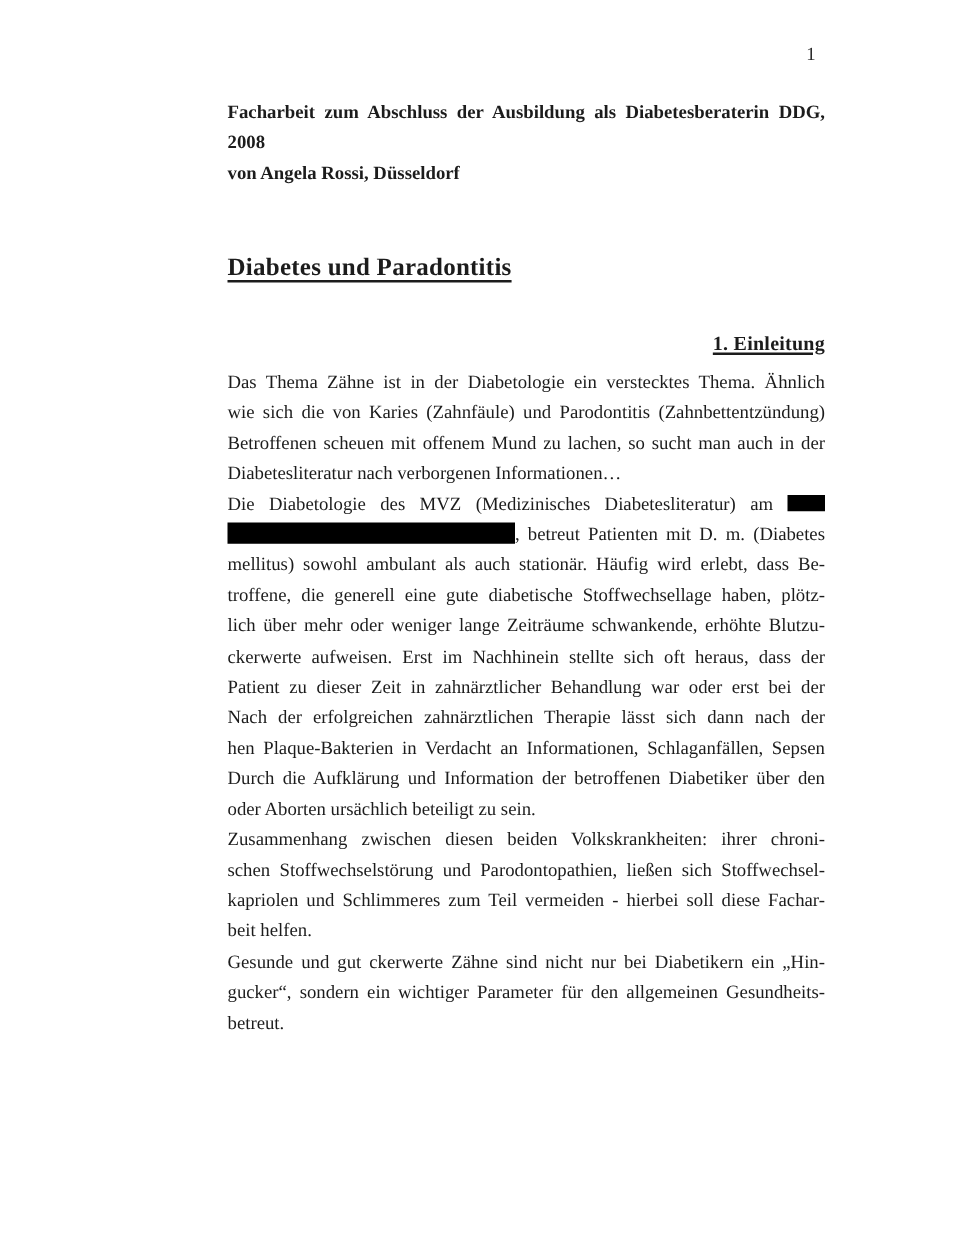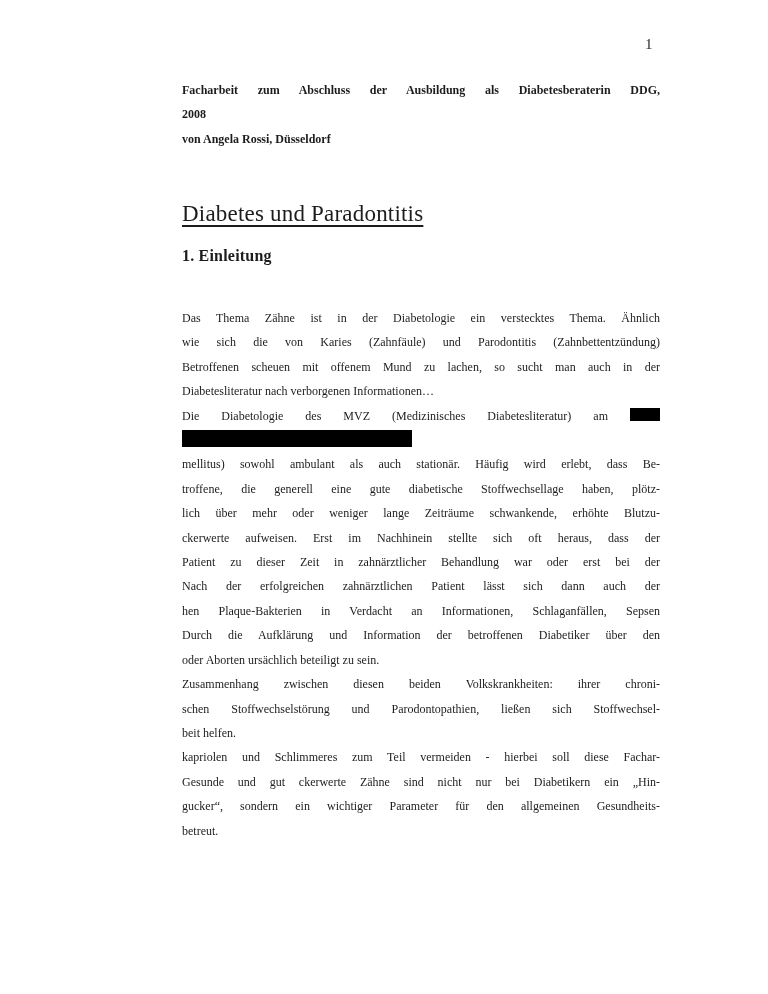--- a/index.html
+++ b/index.html
@@ -19,47 +19,49 @@
     font-size: 15px;
     line-height: 20px;
     color: #2a2a2a;
   }
   .col {
     position: absolute;
     left: 182px;
     width: 478px;
   }
   .line {
-    font-size: 12px;
+    font-size: 15px;
     line-height: 24.4px;
     white-space: normal;
   }
   .j { text-align: justify; text-align-last: justify; }
   .l { text-align: left; text-align-last: left; }
   .doc-header { top: 78px; font-weight: bold; }
   .doc-title {
     top: 200px;
-    font-size: 23px;
-    font-weight: normal;
+    font-size: 20px;
+    font-weight: bold;
     line-height: 28px;
     letter-spacing: 0.2px;
     text-decoration: underline;
     text-decoration-thickness: 2px;
     text-underline-offset: 4px;
   }
   .section-heading {
-    top: 244px;
+    top: 264px;
     font-size: 16px;
     font-weight: bold;
     line-height: 24.4px;
     letter-spacing: 0.2px;
+    text-decoration: underline;
     text-decoration-thickness: 1.5px;
     text-underline-offset: 2px;
+    text-align: right;
   }
-  .body-block { top: 306px; }
+  .body-block { top: 294px; }
   .redact {
     display: inline-block;
     background: #000000;
   }
   .redact-sm { width: 30px; height: 13px; vertical-align: -1px; }
   .redact-lg { width: 230px; height: 17px; vertical-align: -3px; }
 </style>
 </head>
 <body>
 
@@ -76,32 +78,32 @@
   <div class="col doc-title">Diabetes und Paradontitis</div>
 
   <div class="col section-heading">1. Einleitung</div>
 
   <div class="col body-block">
     <div class="line j">Das Thema Zähne ist in der Diabetologie ein verstecktes Thema. Ähnlich</div>
     <div class="line j">wie sich die von Karies (Zahnfäule) und Parodontitis (Zahnbettentzündung)</div>
     <div class="line j">Betroffenen scheuen mit offenem Mund zu lachen, so sucht man auch in der</div>
     <div class="line l">Diabetesliteratur nach verborgenen Informationen…</div>
     <div class="line j"><span>Die Diabetologie des MVZ (Medizinisches Diabetesliteratur) am</span> <span class="redact redact-sm"></span></div>
-    <div class="line j"><span class="redact redact-lg"></span></div>
+    <div class="line j"><span class="redact redact-lg"></span><span>, betreut Patienten mit D. m. (Diabetes</span></div>
     <div class="line j">mellitus) sowohl ambulant als auch stationär. Häufig wird erlebt, dass Be-</div>
     <div class="line j">troffene, die generell eine gute diabetische Stoffwechsellage haben, plötz-</div>
     <div class="line j">lich über mehr oder weniger lange Zeiträume schwankende, erhöhte Blutzu-</div>
     <div class="line j">ckerwerte aufweisen. Erst im Nachhinein stellte sich oft heraus, dass der</div>
     <div class="line j">Patient zu dieser Zeit in zahnärztlicher Behandlung war oder erst bei der</div>
-    <div class="line j">Nach der erfolgreichen zahnärztlichen Patient lässt sich dann auch der</div>
+    <div class="line j">Nach der erfolgreichen zahnärztlichen Therapie lässt sich dann nach der</div>
     <div class="line j">hen Plaque-Bakterien in Verdacht an Informationen, Schlaganfällen, Sepsen</div>
     <div class="line j">Durch die Aufklärung und Information der betroffenen Diabetiker über den</div>
     <div class="line l">oder Aborten ursächlich beteiligt zu sein.</div>
     <div class="line j">Zusammenhang zwischen diesen beiden Volkskrankheiten: ihrer chroni-</div>
     <div class="line j">schen Stoffwechselstörung und Parodontopathien, ließen sich Stoffwechsel-</div>
+    <div class="line j">kapriolen und Schlimmeres zum Teil vermeiden - hierbei soll diese Fachar-</div>
     <div class="line l">beit helfen.</div>
-    <div class="line j">kapriolen und Schlimmeres zum Teil vermeiden - hierbei soll diese Fachar-</div>
     <div class="line j">Gesunde und gut ckerwerte Zähne sind nicht nur bei Diabetikern ein „Hin-</div>
     <div class="line j">gucker“, sondern ein wichtiger Parameter für den allgemeinen Gesundheits-</div>
     <div class="line l">betreut.</div>
   </div>
 
 </div>
 
 </body></html>

